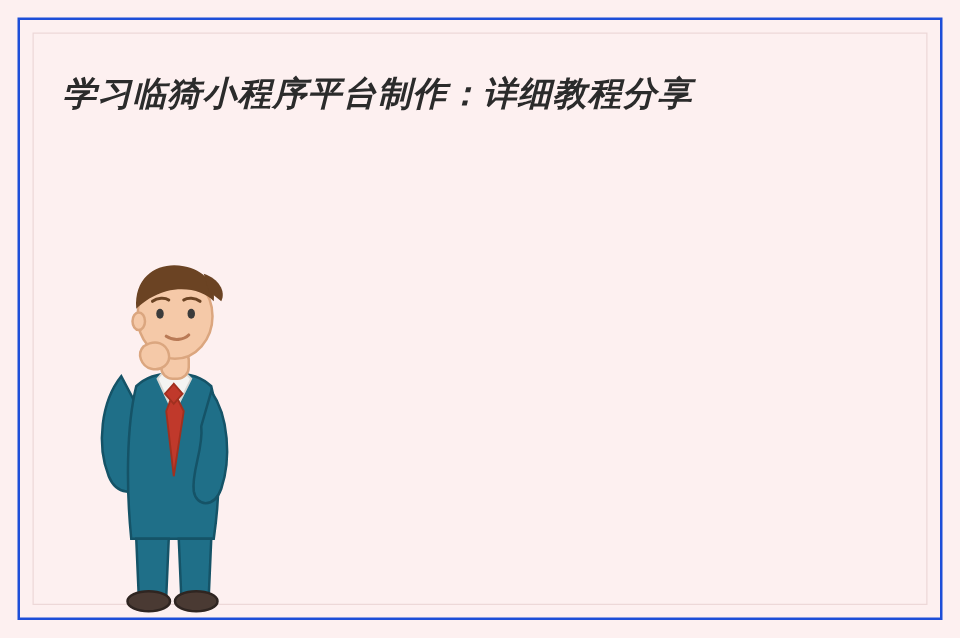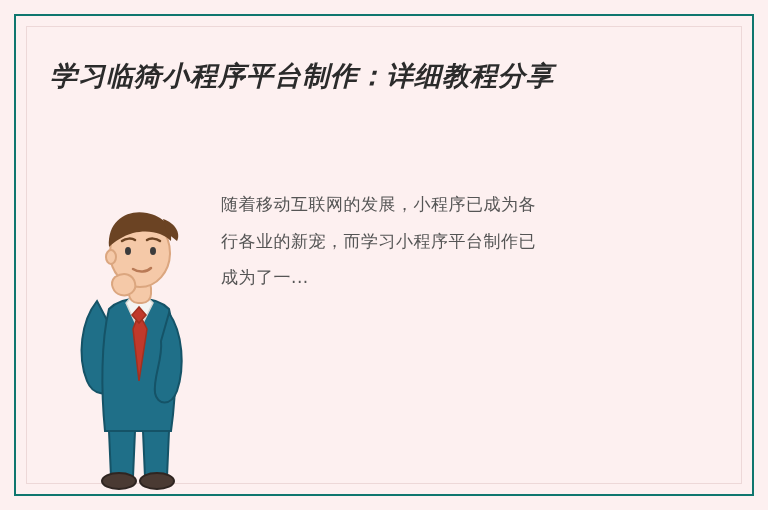--- a/index.html
+++ b/index.html
@@ -13,21 +13,21 @@
     font-family: "Liberation Sans", sans-serif;
     overflow: hidden;
   }
   .card {
     position: absolute;
     left: 14px;
     top: 14px;
     width: 740px;
     height: 482px;
     box-sizing: border-box;
-    border: 2px solid #0f766e;
+    border: 2px solid #1d4ed8;
     background: #fdf0f0;
   }
   .card-inner {
     position: absolute;
     left: 10px;
     top: 10px;
     right: 10px;
     bottom: 10px;
     border: 1px solid #edd8d8;
     box-sizing: border-box;
@@ -106,14 +106,13 @@
       <path d="M44 96 C54 90 62 94 64 102 C66 110 58 116 50 114 C42 112 38 102 44 96 Z" fill="#f5c9a8" stroke="#dba67f" stroke-width="2"></path>
 
       <path d="M38 250 L40 296 L62 296 L64 250 Z" fill="#1f6f88" stroke="#155367" stroke-width="2"></path>
       <path d="M72 250 L74 296 L96 296 L98 250 Z" fill="#1f6f88" stroke="#155367" stroke-width="2"></path>
 
       <ellipse cx="48" cy="300" rx="17" ry="8" fill="#4a3a33" stroke="#2f2521" stroke-width="2"></ellipse>
       <ellipse cx="86" cy="300" rx="17" ry="8" fill="#4a3a33" stroke="#2f2521" stroke-width="2"></ellipse>
     </svg>
   </div>
 
-  <div class="body-text">随着移动互联网的发展，小程序已成为各行各业的新宠，而学习小程序平台制作已成为了一...</div>
 </div>
 
 </body></html>

